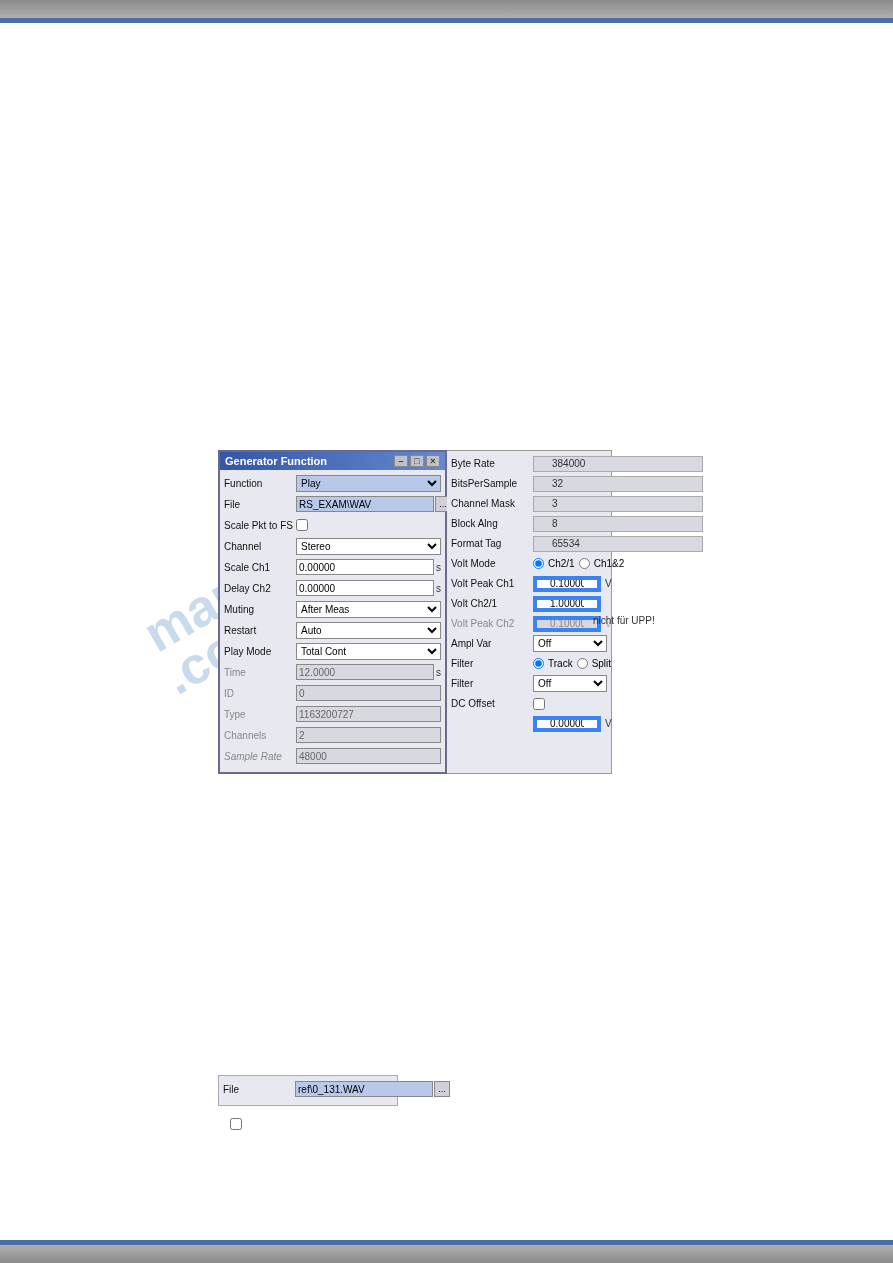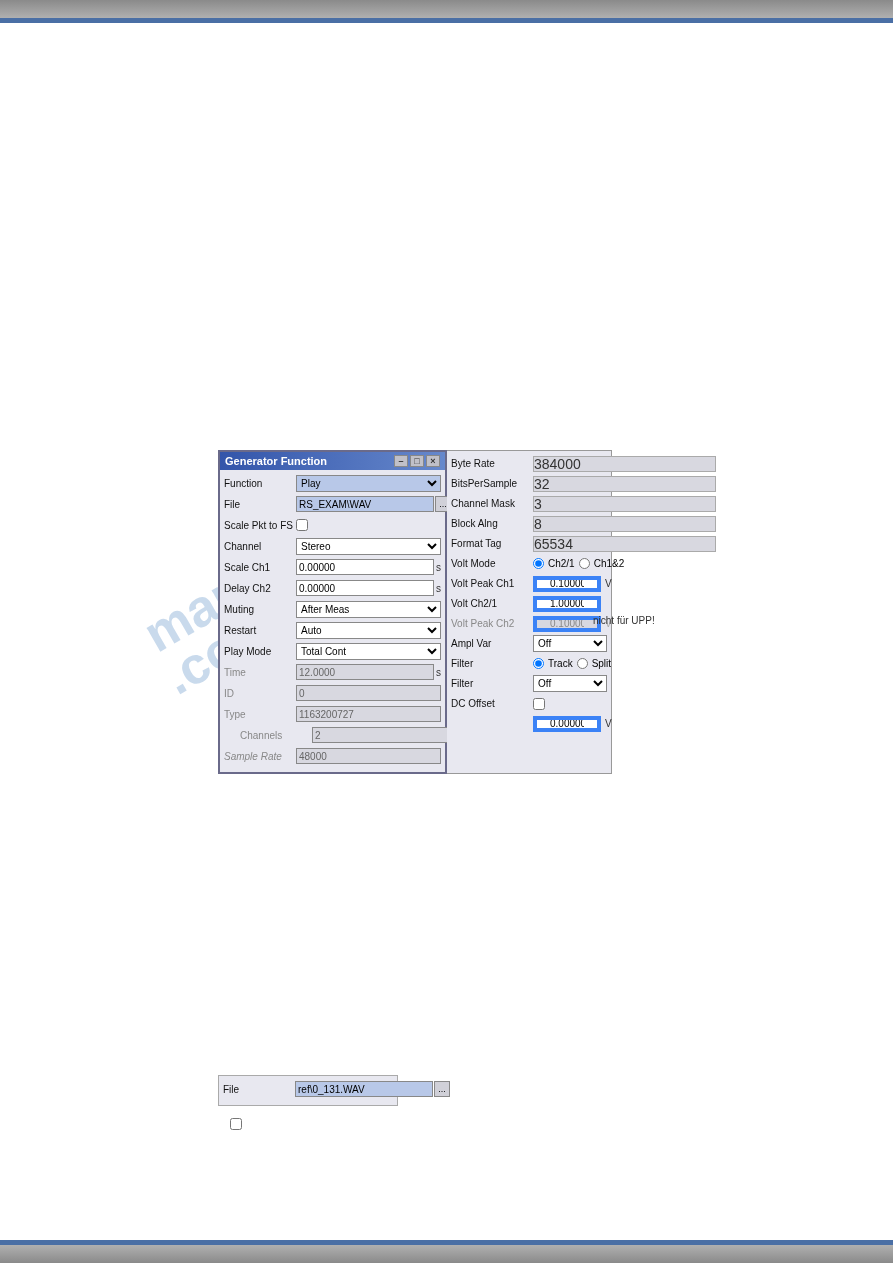--- a/index.html
+++ b/index.html
@@ -201,24 +201,24 @@
     .props-label {
       width: 82px;
       font-size: 10px;
       color: #111;
       flex-shrink: 0;
     }
 
     .props-value {
       flex: 1;
       height: 16px;
-      font-size: 14px;
+      font-size: 10px;
       border: 1px solid #aaa;
       background: #d8d8e0;
-      padding: 0 0;
+      padding: 0 18px;
       color: #333;
     }
 
     .radio-group {
       display: flex;
       align-items: flex-end;
       gap: 4px;
       font-size: 10px;
     }
 
@@ -378,21 +378,21 @@
         <span class="form-label" style="color:#888;">ID</span>
         <input type="text" class="form-input disabled-input" value="0" disabled="" style="flex: 1 1 0%;">
       </div>
 
       <div class="form-row">
         <span class="form-label" style="color:#888;">Type</span>
         <input type="text" class="form-input disabled-input" value="1163200727" disabled="" style="flex: 1 1 0%;">
       </div>
 
       <div class="form-row">
-        <span class="form-label" style="color:#888;margin-left:16px;">Channels</span>
+        <span class="form-label" style="color:#888;">Channels</span>
         <input type="text" class="form-input disabled-input" value="2" disabled="" style="flex: 1 1 0%;">
       </div>
 
       <div class="form-row">
         <span class="form-label" style="color:#888;font-style:italic;">Sample Rate</span>
         <input type="text" class="form-input disabled-input" value="48000" disabled="" style="flex: 1 1 0%;">
       </div>
 
     </div>
   </div>

